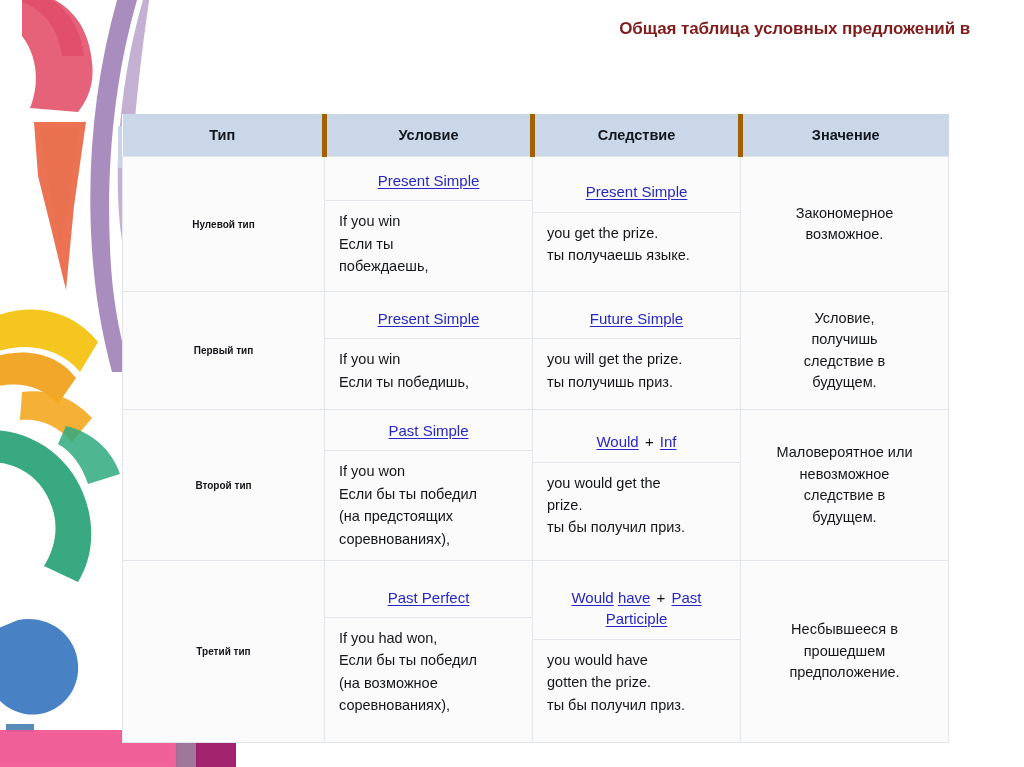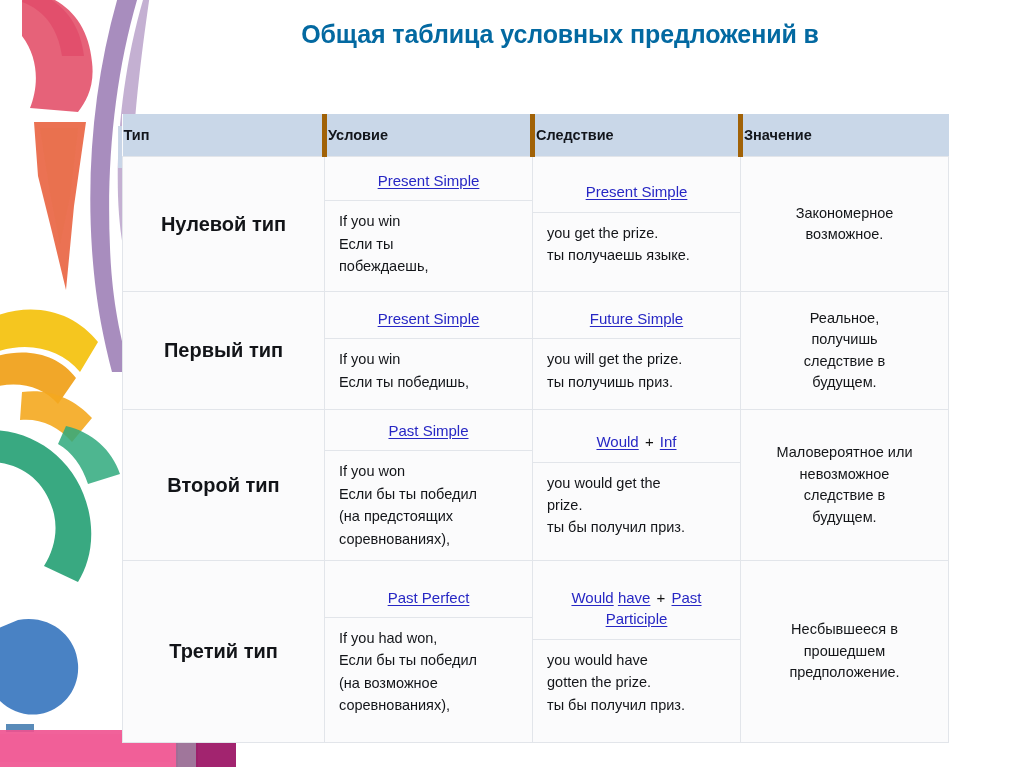--- a/index.html
+++ b/index.html
@@ -35,24 +35,24 @@
     z-index: 2;
     overflow: hidden;
   }
 
   
   .title {
     position: absolute;
     left: 150px;
     top: 18px;
     width: 820px;
-    text-align: center;
-    font-size: 25px;
+    text-align: right;
+    font-size: 17px;
     font-weight: bold;
-    color: #0369a1;
+    color: #7f1d1d;
     line-height: 1.32;
     letter-spacing: -0.1px;
     z-index: 5;
   }
 
   
   .table-wrap {
     position: absolute;
     left: 122px;
     top: 114px;
@@ -70,35 +70,35 @@
   table.grid col.c-cond  { width: 208px; }
   table.grid col.c-cons  { width: 208px; }
   table.grid col.c-mean  { width: 208px; }
 
   table.grid th {
     background: #c9d7e8;
     color: #13161c;
     font-size: 14.5px;
     font-weight: bold;
     height: 40px;
-    text-align: left;
+    text-align: center;
     border: none;
     vertical-align: middle;
   }
   table.grid th + th { border-left: 5px solid #a16207; }
 
   table.grid td {
     border: 1px solid #e2e5ea;
     vertical-align: middle;
     padding: 0;
     background: #fbfbfc;
   }
   table.grid tr.row > td.type-cell {
     text-align: center;
-    font-size: 20px;
+    font-size: 10px;
     font-weight: bold;
     color: #121418;
     padding: 6px 8px;
   }
   table.grid td.mean-cell {
     text-align: center;
     font-size: 14.5px;
     color: #141619;
     line-height: 1.48;
     padding: 8px 4px;
@@ -259,21 +259,21 @@
             <div class="tense">
               <span class="lnk">Future Simple</span>
             </div>
             <div class="example ctr">
               <span class="ex-line">you will get the prize.</span>
               <span class="ex-line">ты получишь приз.</span>
             </div>
           </div>
         </td>
         <td class="mean-cell">
-          <span class="ex-line">Реальное,</span>
+          <span class="ex-line">Условие,</span>
           <span class="ex-line">получишь</span>
           <span class="ex-line">следствие в</span>
           <span class="ex-line">будущем.</span>
         </td>
       </tr>
 
       <tr class="row" style="height:145px;">
         <td class="type-cell">Второй тип</td>
         <td>
           <div class="split">

